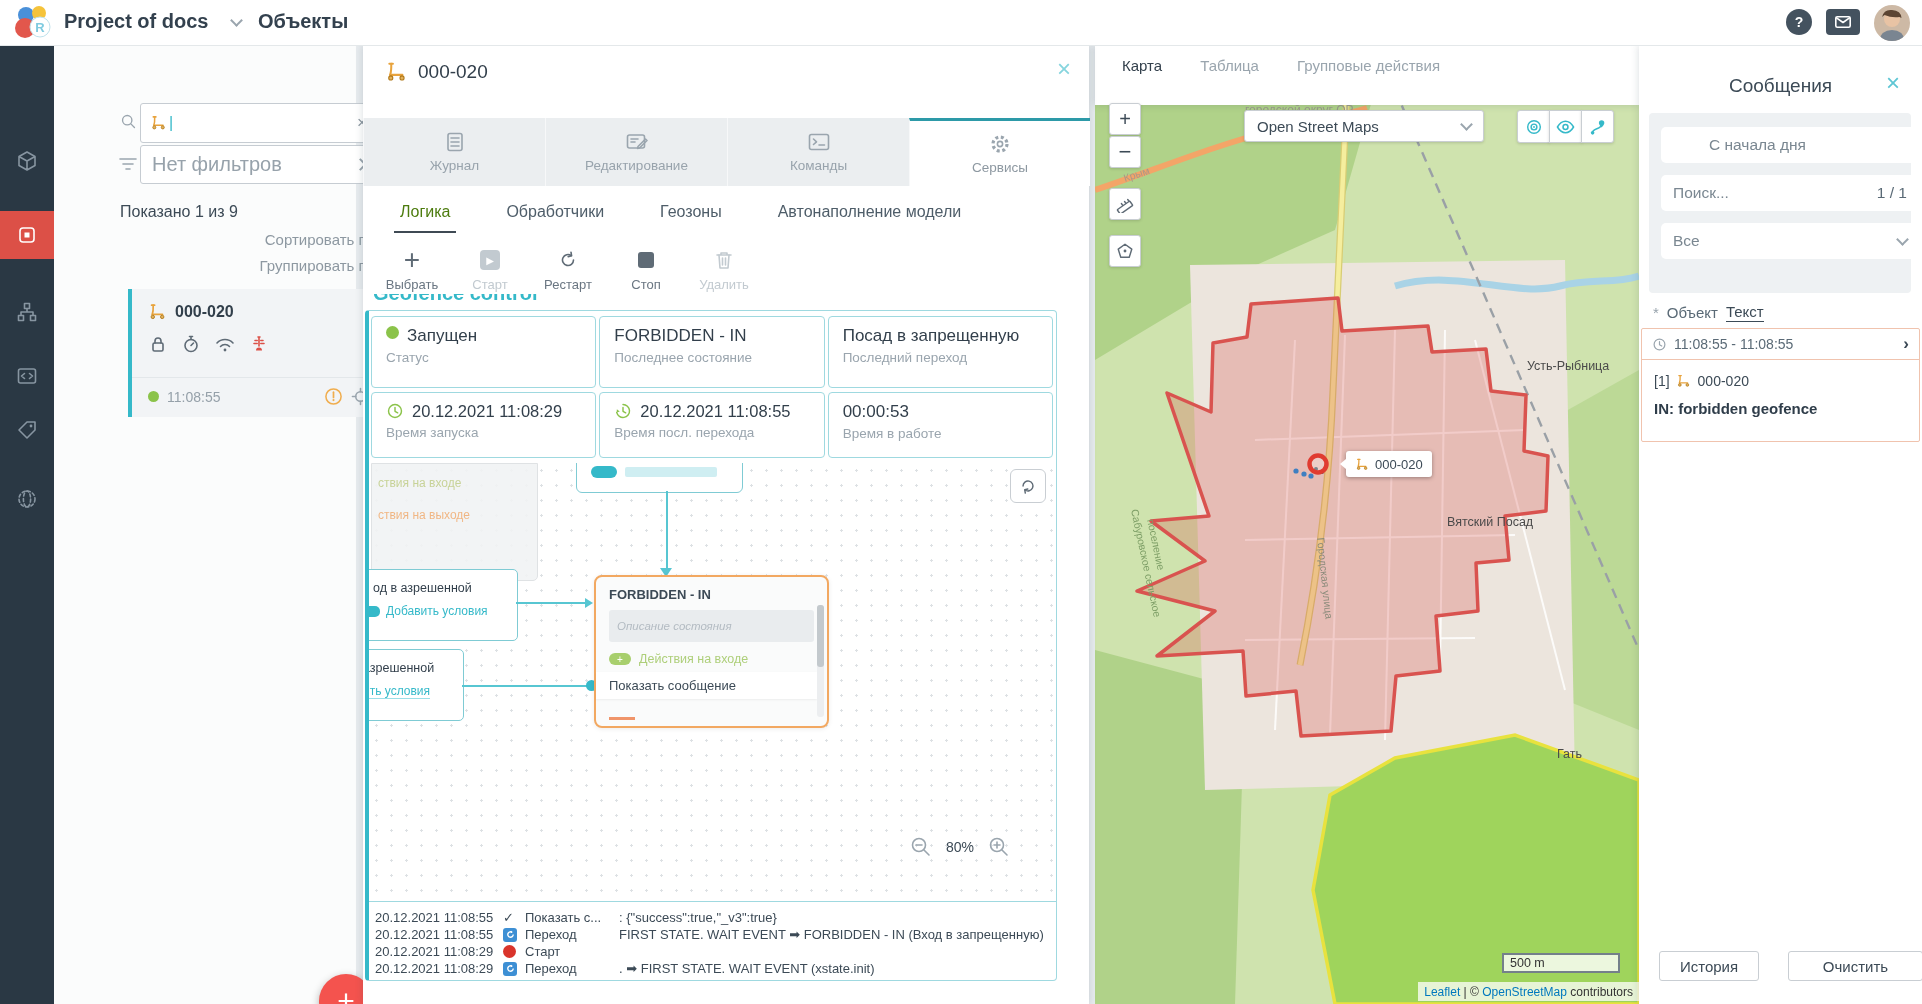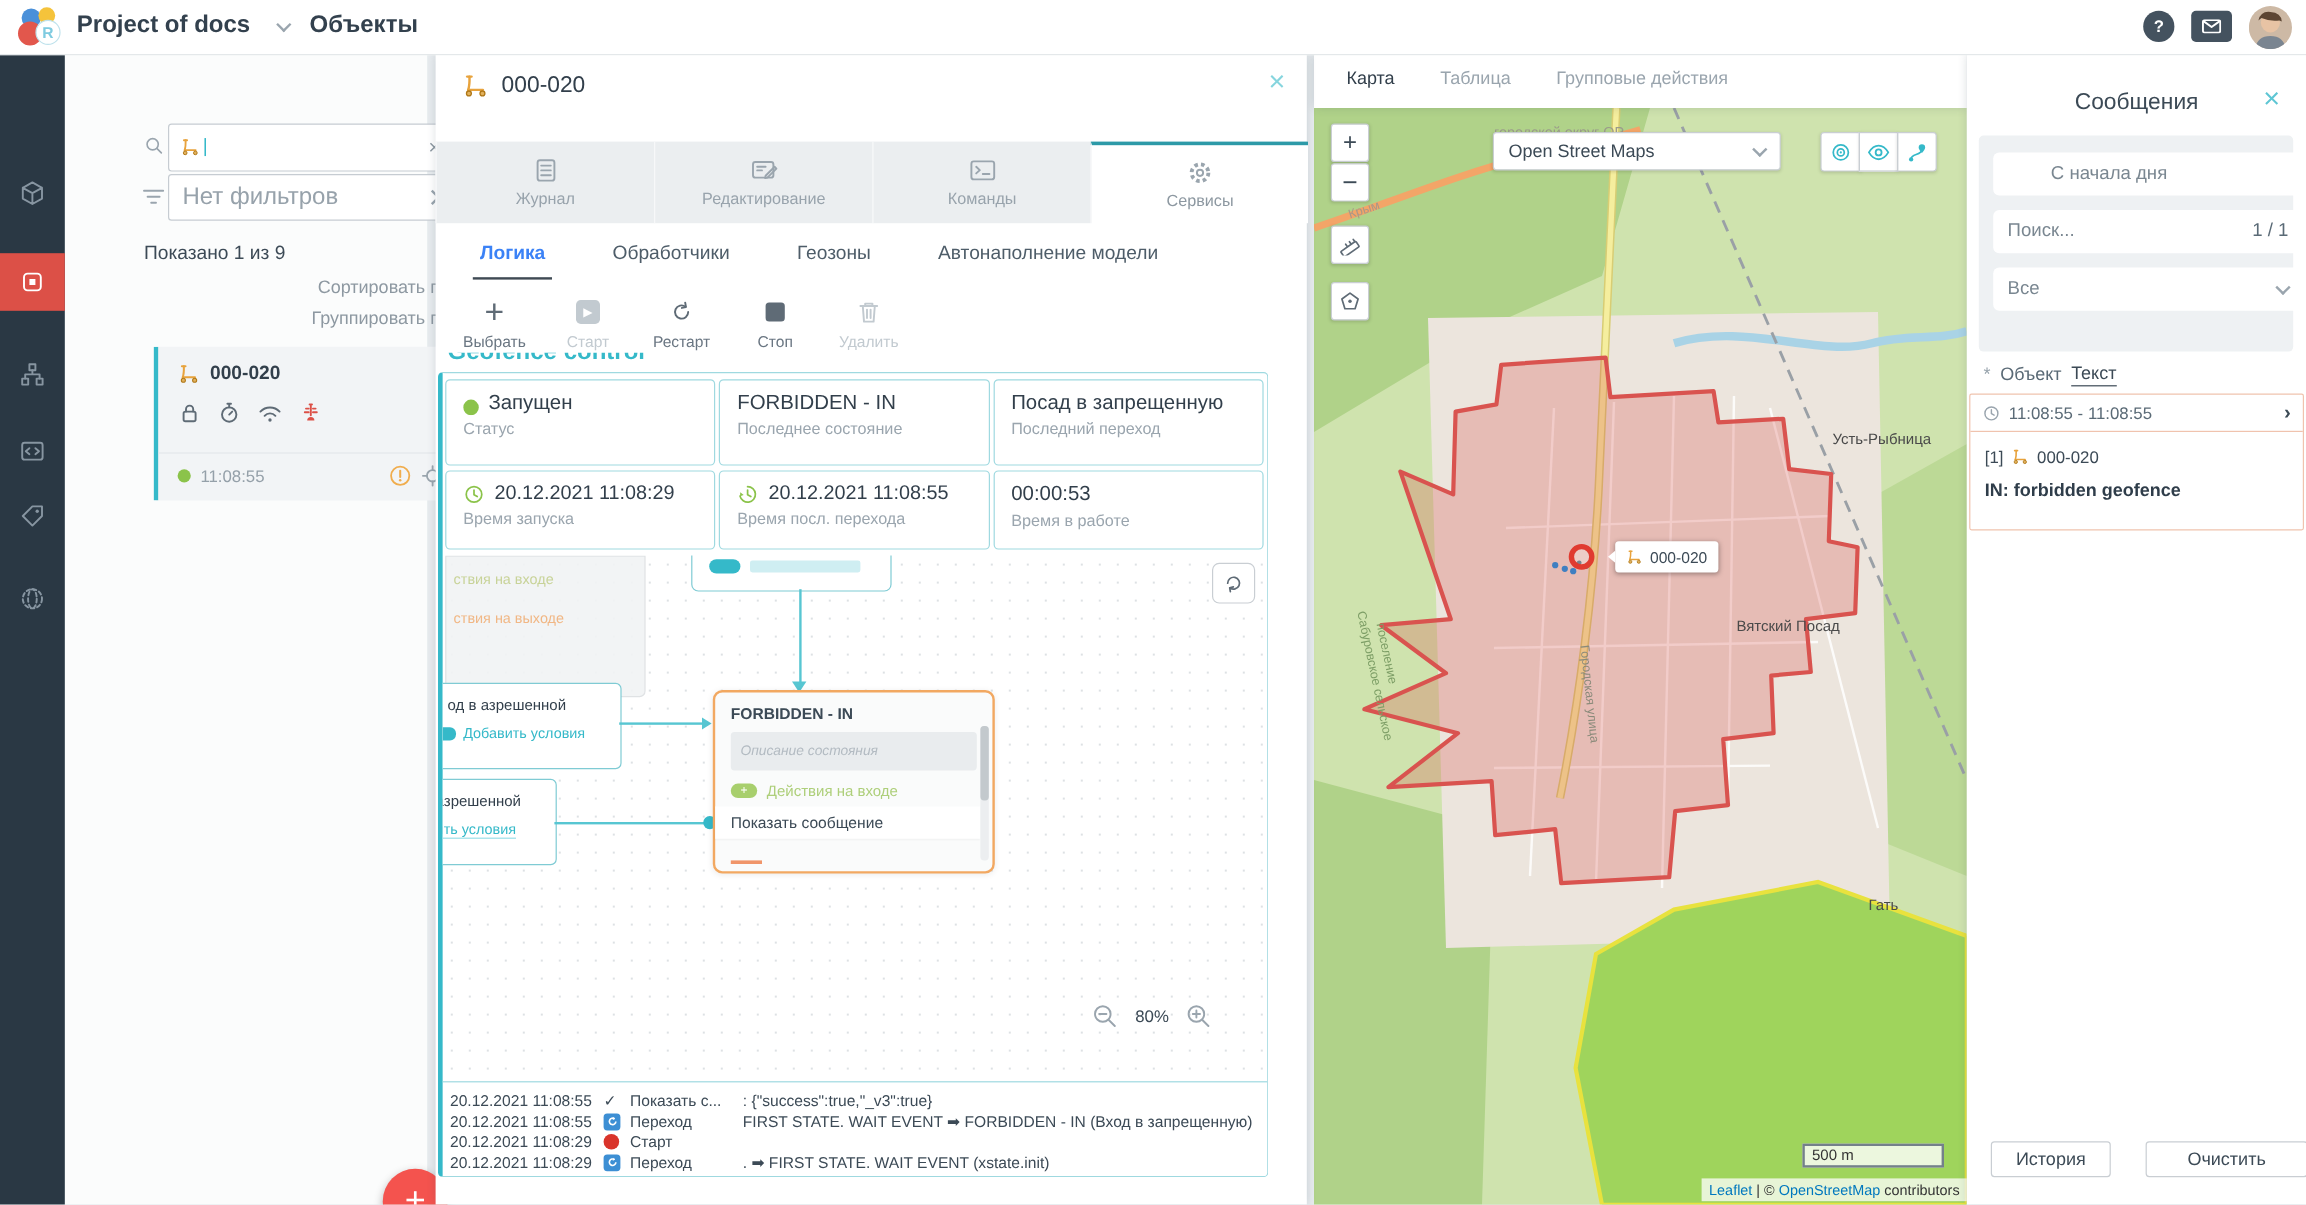--- a/index.html
+++ b/index.html
@@ -32,45 +32,45 @@
   .muted{color:#97a2ab;}
   .objcard{position:absolute;left:74px;top:244px;width:276px;height:128px;background:#f2f4f6;border-left:4px solid #35b9c9;border-radius:0 3px 3px 0;}
   .fab{position:absolute;left:265px;top:929px;width:54px;height:54px;border-radius:50%;background:#f4534e;color:#fff;
        font-size:30px;display:flex;align-items:center;justify-content:center;box-shadow:0 3px 8px rgba(0,0,0,.3);border:none;cursor:pointer;}
   
   #mainpanel{left:363px;top:45px;width:726px;height:959px;background:#fff;box-shadow:0 0 8px rgba(40,60,80,.18);z-index:12;}
   .mtab{position:absolute;top:73px;height:68px;background:#ebeef0;display:flex;flex-direction:column;align-items:center;justify-content:center;gap:5px;
         color:#98a3ac;font-size:13.5px;border-left:1px solid #f7f8f9;cursor:pointer;}
   .mtab.active{background:#fff;border-top:3px solid #2d9aa8;height:65px;color:#8d98a1;}
   .subtab{font-size:16px;color:#4e5d69;cursor:pointer;}
-  .subtab.active{font-weight:bold;color:#3b82f6;}
+  .subtab.active{font-weight:normal;color:#4d7c0f;}
   .toolbtn{position:absolute;top:202px;width:78px;text-align:center;color:#6a7682;font-size:13px;cursor:pointer;}
   .toolbtn .glyph{height:26px;display:flex;align-items:center;justify-content:center;margin-bottom:4px;}
   .toolbtn.disabled{color:#c2cad0;}
   #svc{position:absolute;left:2px;top:265px;width:687px;height:669px;border:1px solid #9fd9e0;border-left:4px solid #35b9c9;border-radius:4px;background:#fff;}
   .cardrow{position:absolute;left:2px;right:3px;display:grid;grid-template-columns:1fr 1fr 1fr;gap:3px;}
   .scard{border:1px solid #9fd9e0;border-radius:4px;background:#fff;padding:9px 14px 6px 14px;height:55px;box-sizing:border-box;}
-  .scard .v{font-size:17px;color:#323f4b;display:flex;align-items:flex-end;gap:8px;white-space:nowrap;overflow:hidden;}
+  .scard .v{font-size:17px;color:#323f4b;display:flex;align-items:flex-start;gap:8px;white-space:nowrap;overflow:hidden;}
   .scard .l{font-size:13.5px;color:#9aa5ae;margin-top:4px;}
   #canvas{position:absolute;left:0;right:0;top:152px;height:438px;overflow:hidden;
           background-image:radial-gradient(#dde1e4 1.1px,rgba(0,0,0,0) 1.2px);background-size:15px 15px;}
   .dnode{position:absolute;background:#fff;border:1px solid #7fcbd4;border-radius:5px;}
   .tealtext{color:#35b9c9;font-size:12px;}
   .arrowline{position:absolute;background:#57c6d2;height:2px;}
   .vline{position:absolute;background:#57c6d2;width:2px;}
   .arrhead-r{position:absolute;width:0;height:0;border-top:5px solid rgba(0,0,0,0);border-bottom:5px solid rgba(0,0,0,0);border-left:8px solid #57c6d2;}
   .arrhead-d{position:absolute;width:0;height:0;border-left:6px solid rgba(0,0,0,0);border-right:6px solid rgba(0,0,0,0);border-top:9px solid #57c6d2;}
   #logs{position:absolute;left:0;right:0;top:590px;bottom:0;border-top:1px solid #9fd9e0;padding:7px 4px 0 6px;font-size:13px;color:#3c4a56;}
   .logrow{display:flex;align-items:center;height:17px;white-space:nowrap;}
   .logrow .t{width:128px;}
   .logrow .i{width:22px;display:flex;justify-content:flex-start;}
   .logrow .a{width:94px;}
   .logrow .d{flex:1;overflow:hidden;}
   
-  #maphead{left:1095px;top:45px;width:544px;height:45px;background:#fff;z-index:8;text-align:center;}
+  #maphead{left:1095px;top:45px;width:544px;height:60px;background:#fff;z-index:8;text-align:center;}
   #maparea{left:1095px;top:90px;width:544px;height:914px;overflow:hidden;z-index:5;background:#cfe3ae;}
   .mapbtn{position:absolute;background:#fff;border:1px solid #c9ced3;border-radius:3px;display:flex;align-items:center;justify-content:center;cursor:pointer;box-shadow:0 1px 3px rgba(0,0,0,.15);}
   .maptab{font-size:15px;color:#9aa5ae;cursor:pointer;}
   .maptab.active{color:#323f4b;}
   #tooltip{position:absolute;left:1346px;top:451px;height:26px;background:#fff;border-radius:3px;box-shadow:0 1px 4px rgba(0,0,0,.35);
            display:flex;align-items:center;gap:5px;padding:0 9px;font-size:13px;color:#3c4a56;z-index:9;}
   #tooltip:before{content:"";position:absolute;left:-6px;top:8px;border-top:5px solid rgba(0,0,0,0);border-bottom:5px solid rgba(0,0,0,0);border-right:6px solid #fff;}
   #scalebox{position:absolute;left:1502px;top:953px;width:118px;height:20px;background:rgba(255,255,255,.8);
             border:2px solid #74808a;box-sizing:border-box;font-size:12.5px;color:#333;display:flex;align-items:center;padding-left:6px;z-index:9;}
   #attrib{position:absolute;right:283px;top:982px;height:19px;background:rgba(255,255,255,.75);font-size:12px;color:#333;

